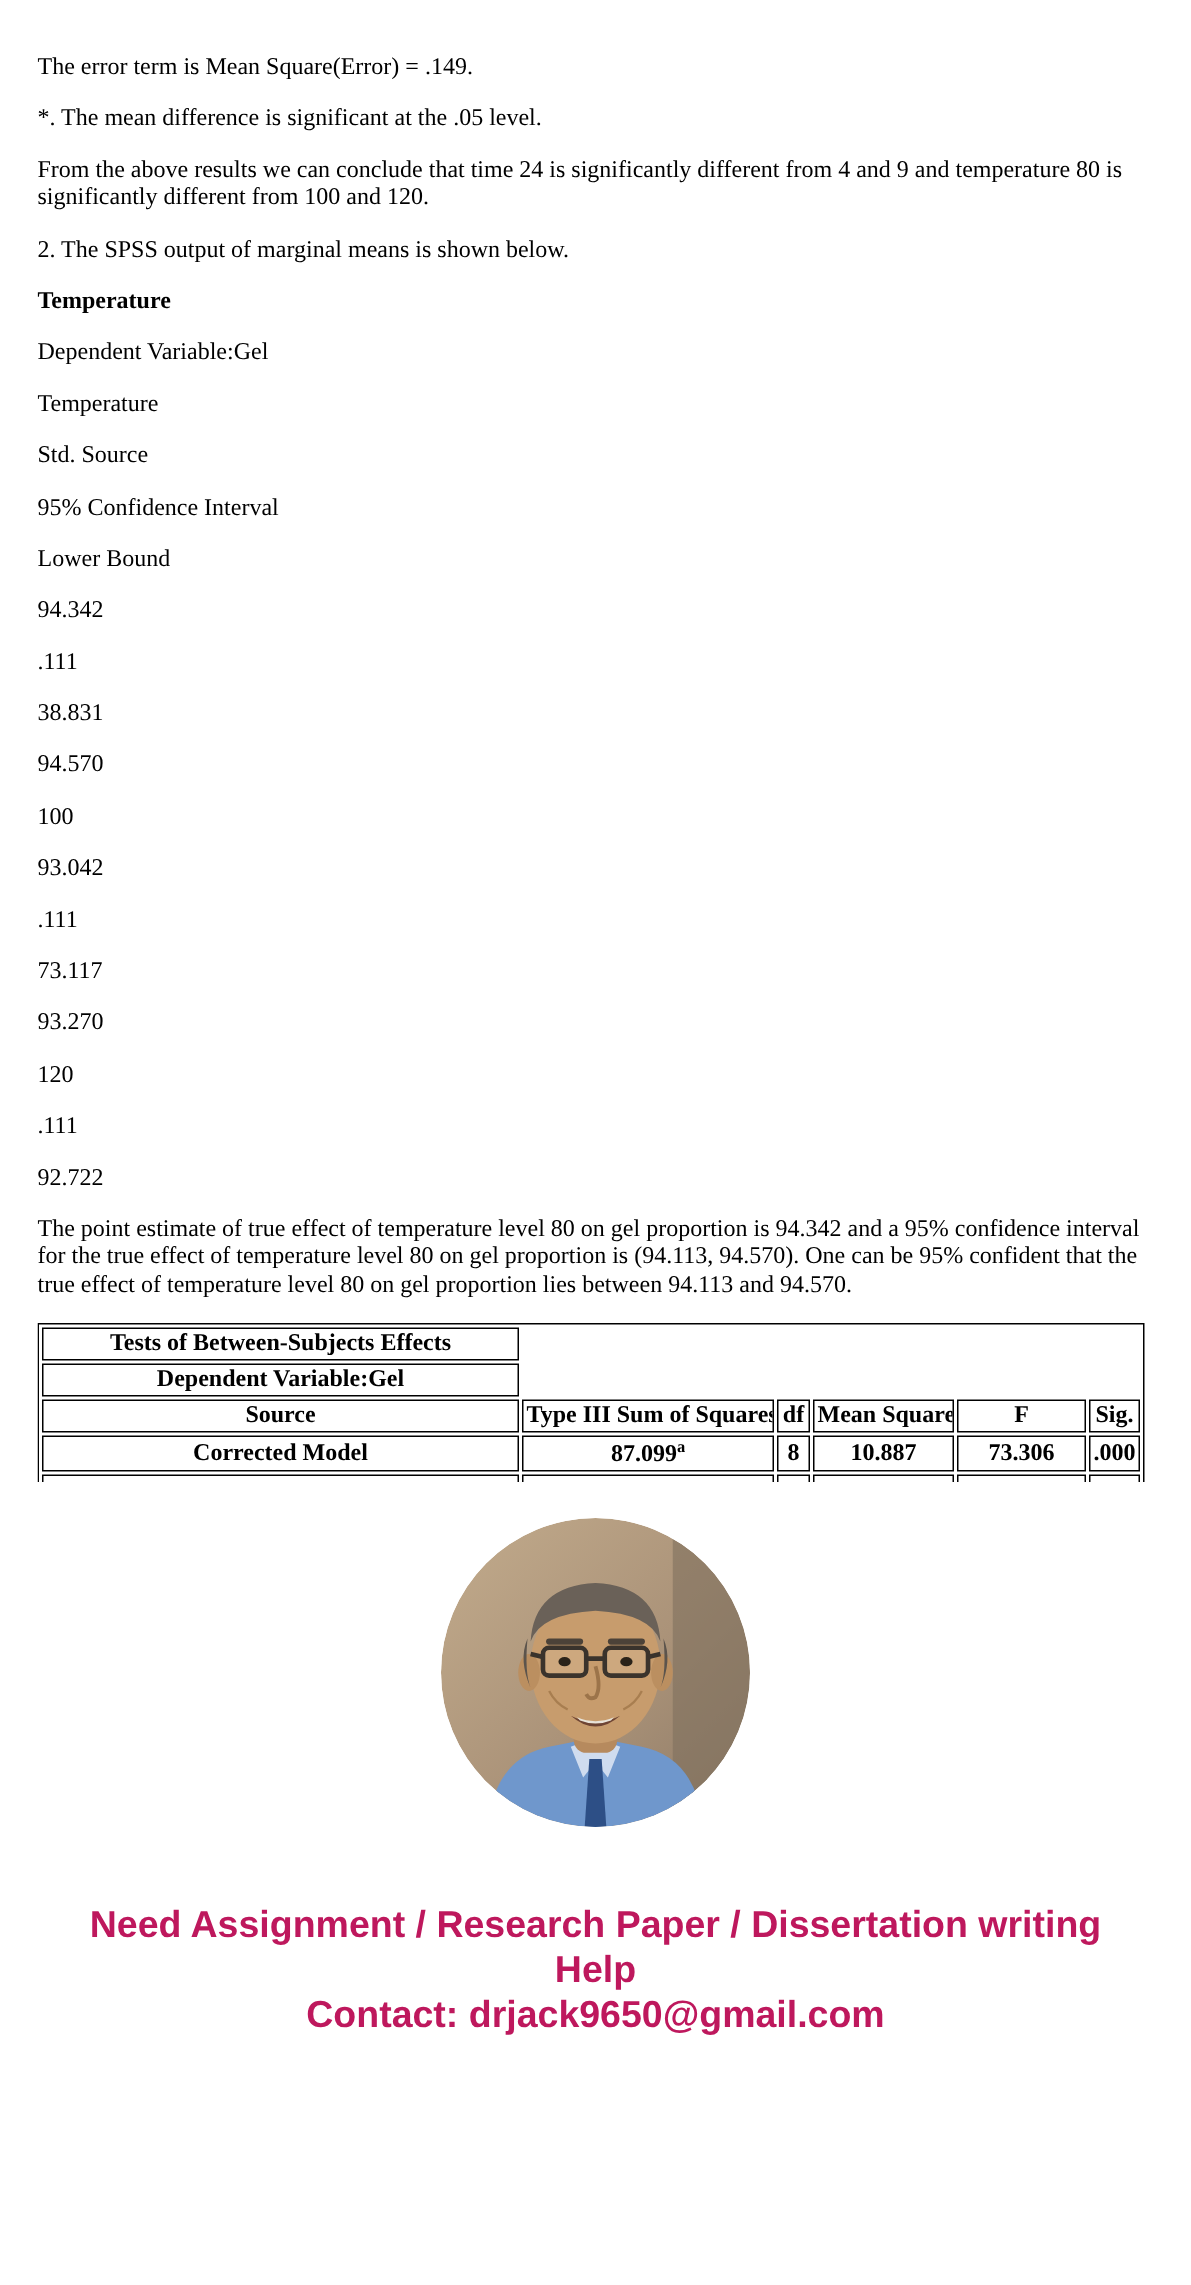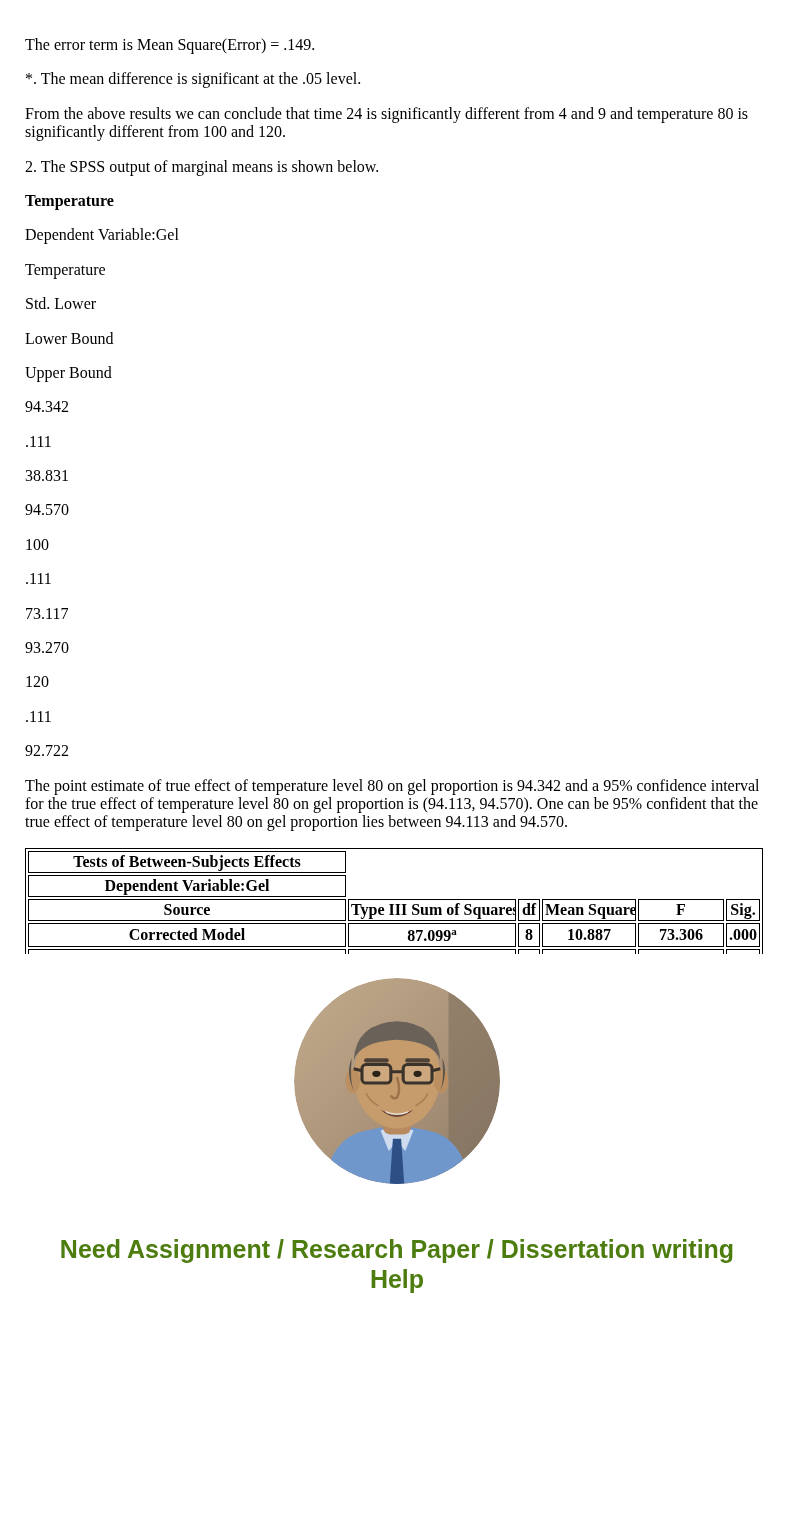--- a/index.html
+++ b/index.html
@@ -66,21 +66,21 @@
   }
 
   
   .footer {
     margin-top: 50px;
     text-align: center;
     font-family: "Liberation Sans", sans-serif;
     font-weight: bold;
     font-size: 25px;
     line-height: 30px;
-    color: #4d7c0f;
+    color: #be185d;
   }
   .footer .line1 {
     max-width: 724px;
     margin: 0 auto;
   }
   .footer .line2 {
     margin-top: 0;
   }
 </style>
 </head>
@@ -88,28 +88,29 @@
 
 <div class="page">
 
   <p>The error term is Mean Square(Error) = .149.</p>
   <p>*. The mean difference is significant at the .05 level.</p>
   <p>From the above results we can conclude that time 24 is significantly different from 4 and 9 and temperature 80 is significantly different from 100 and 120.</p>
   <p>2. The SPSS output of marginal means is shown below.</p>
   <p class="bold">Temperature</p>
   <p>Dependent Variable:Gel</p>
   <p>Temperature</p>
-  <p>Std. Lower</p>
+  <p>Std. Source</p>
+  <p>95% Confidence Interval</p>
   <p>Lower Bound</p>
-  <p>Upper Bound</p>
   <p>94.342</p>
   <p>.111</p>
   <p>38.831</p>
   <p>94.570</p>
   <p>100</p>
+  <p>93.042</p>
   <p>.111</p>
   <p>73.117</p>
   <p>93.270</p>
   <p>120</p>
   <p>.111</p>
   <p>92.722</p>
   <p>The point estimate of true effect of temperature level 80 on gel proportion is 94.342 and a 95% confidence interval for the true effect of temperature level 80 on gel proportion is (94.113, 94.570). One can be 95% confident that the true effect of temperature level 80 on gel proportion lies between 94.113 and 94.570.</p>
 
   <div class="table-clip">
     <table class="spss">
@@ -207,15 +208,16 @@
         <path d="M88 129 Q100 134 112 129 L110 131 Q100 135 90 131 Z" fill="#e8e3d8"></path>
 
         <path d="M70 112 Q74 120 82 124" fill="none" stroke="#a87e50" stroke-width="1.5"></path>
         <path d="M130 112 Q126 120 118 124" fill="none" stroke="#a87e50" stroke-width="1.5"></path>
       </g>
     </svg>
   </div>
 
   <div class="footer">
     <div class="line1">Need Assignment / Research Paper / Dissertation writing Help</div>
+    <div class="line2">Contact: drjack9650@gmail.com</div>
   </div>
 
 </div>
 
 </body></html>

